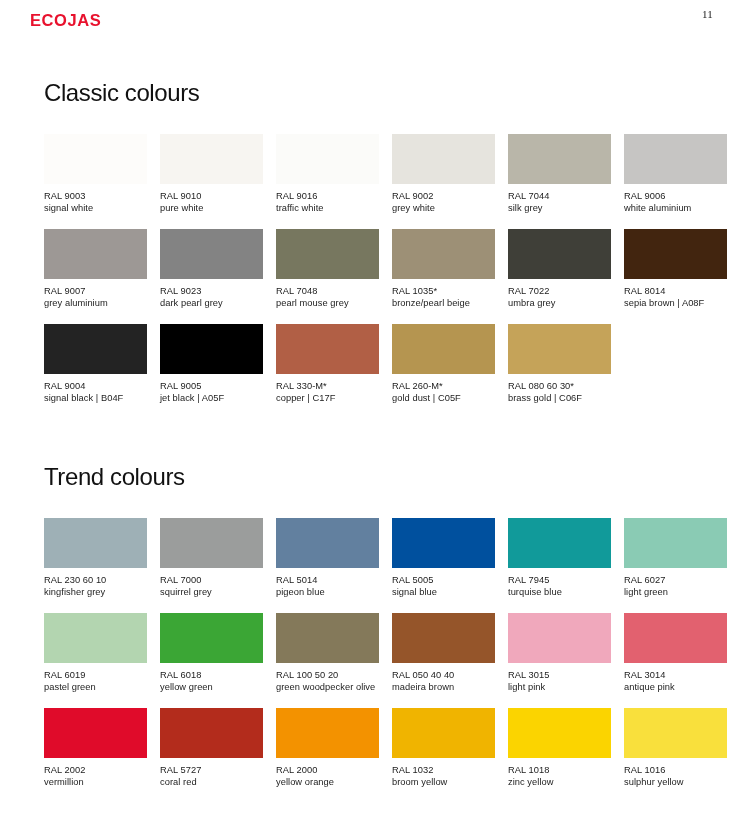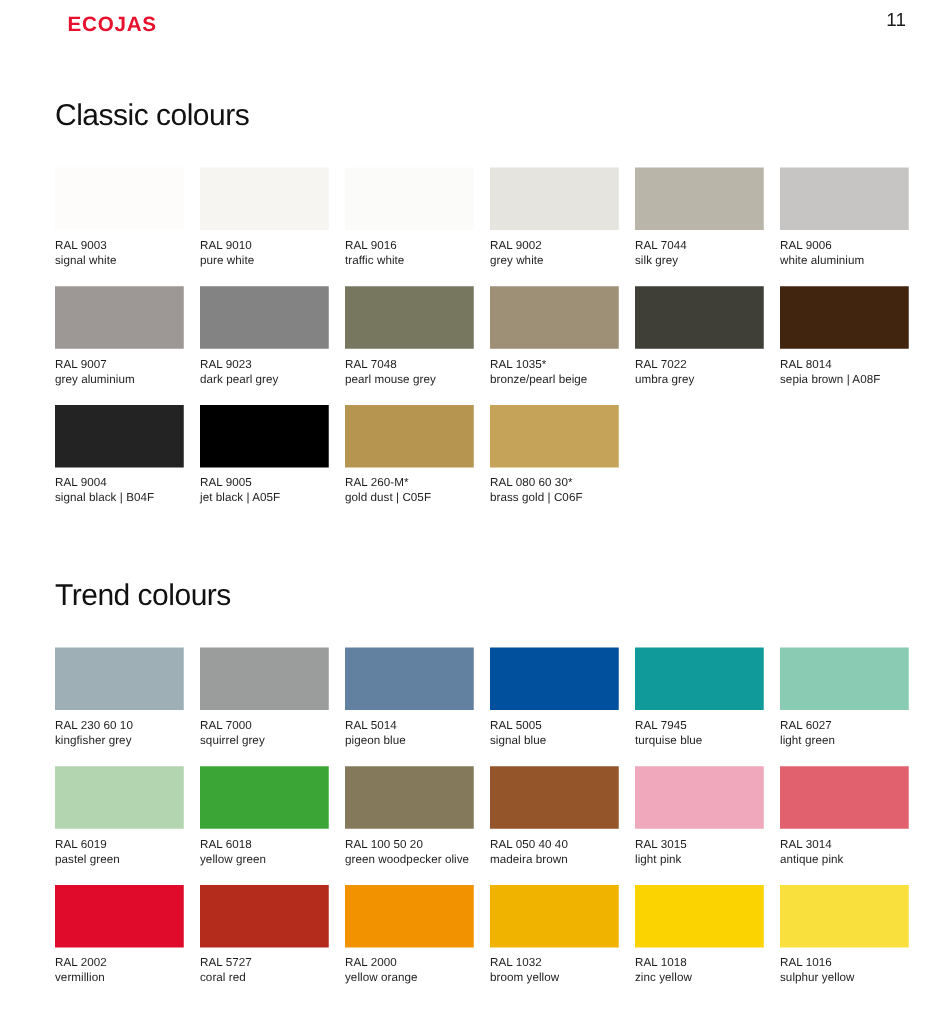--- a/index.html
+++ b/index.html
@@ -30,29 +30,29 @@
   }
   .brand {
     position: absolute;
     left: 0;
     top: 11px;
     font-size: 16.5px;
     font-weight: bold;
     letter-spacing: 0.6px;
     color: #e8112d;
     font-family: "Liberation Sans", sans-serif;
-    margin-left: 24px;
   }
   .page-number {
     position: absolute;
-    right: 0;
+    right: 12px;
     top: 8px;
-    font-size: 15px;
+    font-size: 11px;
     color: #1c1c1c;
     letter-spacing: 0.2px;
+    font-family: Liberation Serif, serif;
   }
   
   .section {
     position: absolute;
     left: 44px;
     right: 30px;
   }
   .section-classic { top: 78px; }
   .section-trend   { top: 462px; }
 
@@ -203,20 +203,27 @@
           </div>
         </div>
         <div class="swatch-cell">
           <span class="swatch-chip" style="background-color: rgb(0, 0, 0);"></span>
           <div class="swatch-labels">
             <span class="swatch-code">RAL 9005</span>
             <span class="swatch-name">jet black | A05F</span>
           </div>
         </div>
         <div class="swatch-cell">
+          <span class="swatch-chip" style="background-color: rgb(177, 95, 69);"></span>
+          <div class="swatch-labels">
+            <span class="swatch-code">RAL 330-M*</span>
+            <span class="swatch-name">copper | C17F</span>
+          </div>
+        </div>
+        <div class="swatch-cell">
           <span class="swatch-chip" style="background-color: rgb(181, 149, 80);"></span>
           <div class="swatch-labels">
             <span class="swatch-code">RAL 260-M*</span>
             <span class="swatch-name">gold dust | C05F</span>
           </div>
         </div>
         <div class="swatch-cell">
           <span class="swatch-chip" style="background-color: rgb(197, 163, 89);"></span>
           <div class="swatch-labels">
             <span class="swatch-code">RAL 080 60 30*</span>

